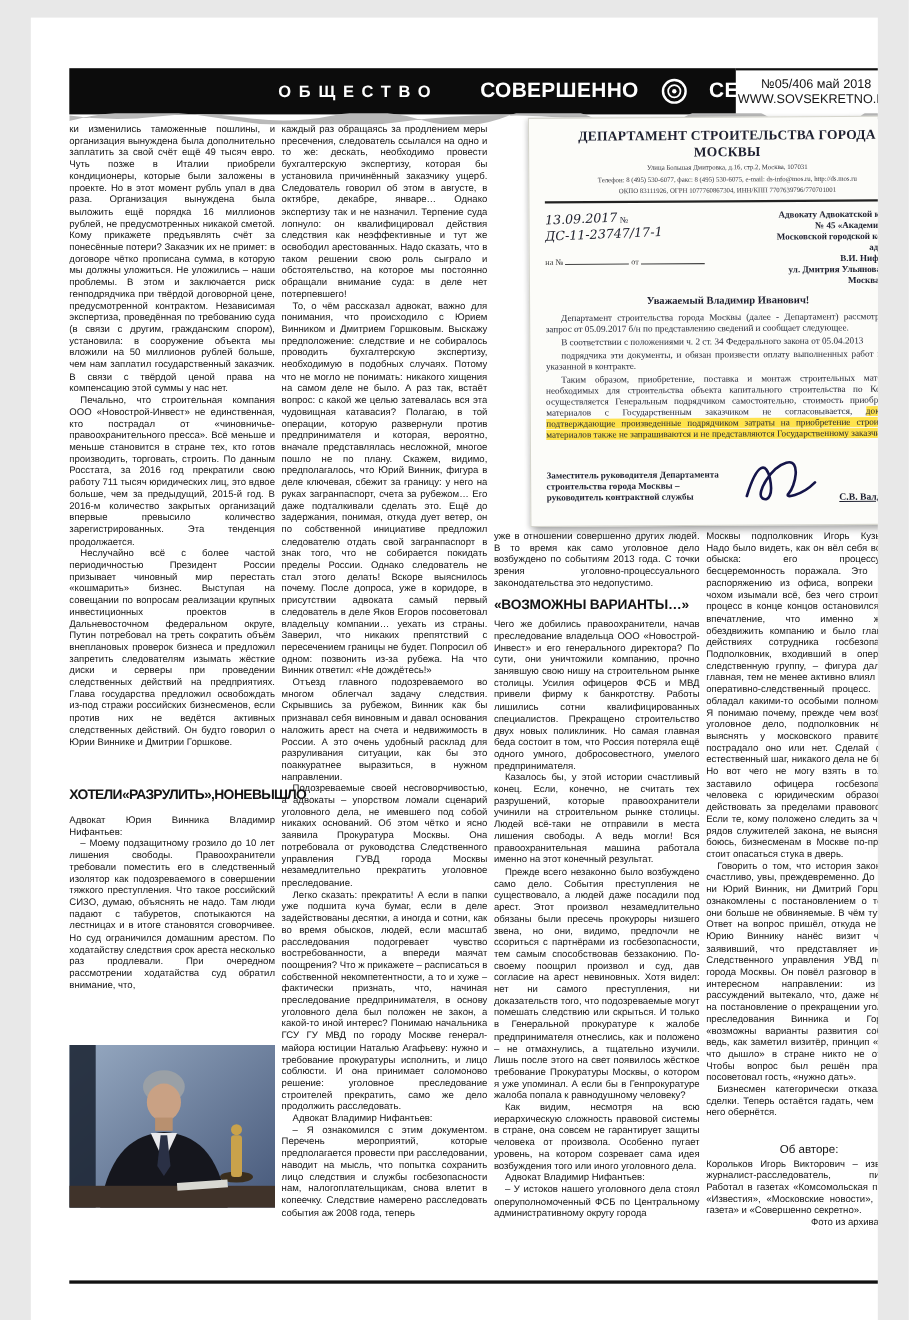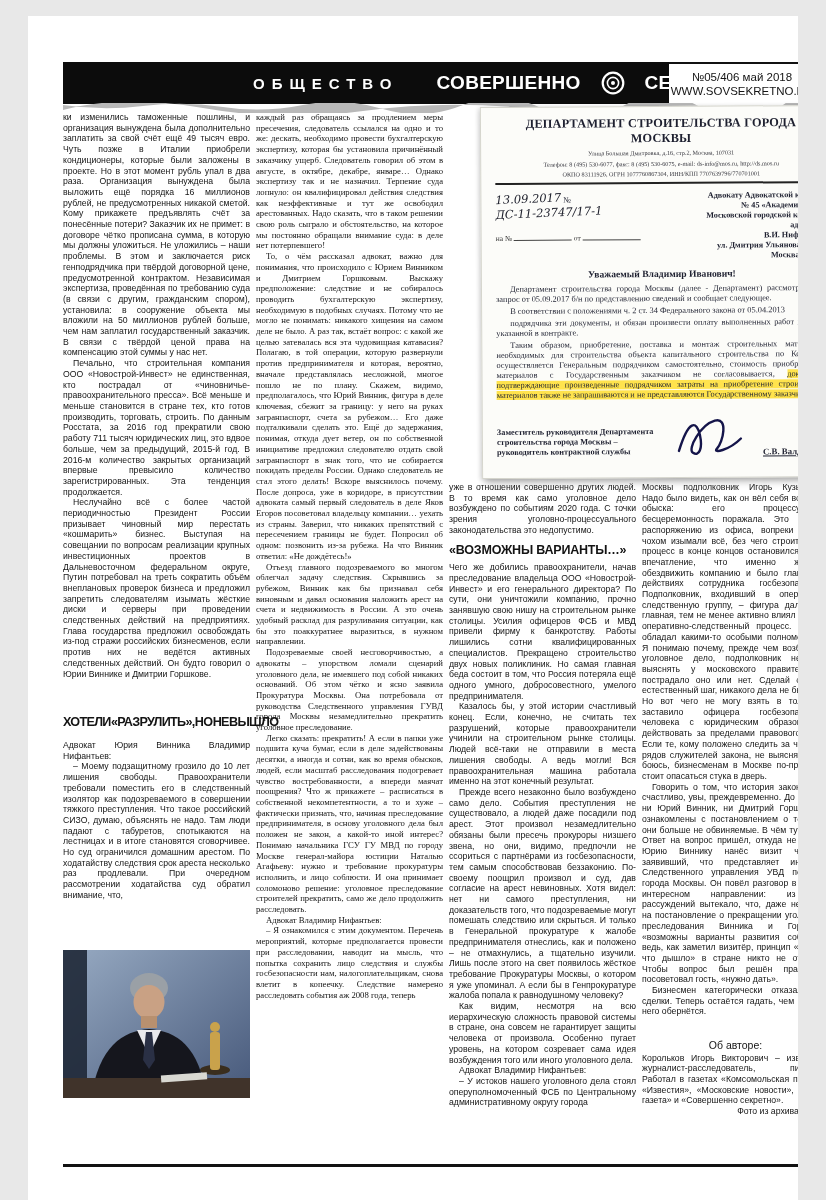--- a/index.html
+++ b/index.html
@@ -33,21 +33,21 @@
 
   
   .col {
     position:absolute; width:187px; overflow:hidden;
     font-size:8.7px; line-height:10.7px; text-align:justify;
   }
   .col p { margin:0; text-indent:10px; }
   .col p.noindent { text-indent:0; }
   #col1-text1 { left:35px; top:96px;  height:600px; }
   #col1-text2 { left:35px; top:724px; height:206px; }
-  #col2       { left:228px; top:96px;  height:1049px;font-family:Liberation Serif, serif; }
+  #col2       { left:228px; top:96px;  height:1049px; }
   #col3       { left:421px; top:466px; height:679px; }
   #col4       { left:614px; top:466px; height:679px; }
 
   .headline {
     position:absolute; left:35px; top:699px; width:190px;
     font-size:12.6px; font-weight:bold; letter-spacing:-0.7px; word-spacing:-2.5px;
     white-space:nowrap;
   }
   .subhead {
     font-size:12.5px; font-weight:bold; letter-spacing:-0.2px;
@@ -208,21 +208,21 @@
     <div class="sig-row">
       <div class="sig-title">Заместитель руководителя Департамента строительства города Москвы – руководитель контрактной службы</div>
       <svg class="sig-swash" width="88" height="44" viewBox="0 0 88 44">
         <path d="M10 38 C20 6 28 8 31 22 C34 36 30 44 24 40 C18 36 32 12 46 8 C60 4 54 30 48 36 C43 41 60 38 72 26" fill="none" stroke="#15154a" stroke-width="2.4" stroke-linecap="round"></path>
       </svg>
       <div class="sig-name">С.В. Валдавина</div>
     </div>
   </div>
 
   <div class="col" id="col3">
-    <p class="noindent">уже в отношении совершенно других людей. В то время как само уголовное дело возбуждено по событиям 2020 года. С точки зрения уголовно-процессуального законодательства это недопустимо.</p>
+    <p class="noindent">уже в отношении совершенно других людей. В то время как само уголовное дело возбуждено по событиям 2013 года. С точки зрения уголовно-процессуального законодательства это недопустимо.</p>
     <div class="subhead">«ВОЗМОЖНЫ ВАРИАНТЫ…»</div>
     <p class="noindent">Чего же добились правоохранители, начав преследование владельца ООО «Новострой-Инвест» и его генерального директора? По сути, они уничтожили компанию, прочно занявшую свою нишу на строительном рынке столицы. Усилия офицеров ФСБ и МВД привели фирму к банкротству. Работы лишились сотни квалифицированных специалистов. Прекращено строительство двух новых поликлиник. Но самая главная беда состоит в том, что Россия потеряла ещё одного умного, добросовестного, умелого предпринимателя.</p>
     <p>Казалось бы, у этой истории счастливый конец. Если, конечно, не считать тех разрушений, которые правоохранители учинили на строительном рынке столицы. Людей всё-таки не отправили в места лишения свободы. А ведь могли! Вся правоохранительная машина работала именно на этот конечный результат.</p>
     <p>Прежде всего незаконно было возбуждено само дело. События преступления не существовало, а людей даже посадили под арест. Этот произвол незамедлительно обязаны были пресечь прокуроры низшего звена, но они, видимо, предпочли не ссориться с партнёрами из госбезопасности, тем самым способствовав беззаконию. По-своему поощрил произвол и суд, дав согласие на арест невиновных. Хотя видел: нет ни самого преступления, ни доказательств того, что подозреваемые могут помешать следствию или скрыться. И только в Генеральной прокуратуре к жалобе предпринимателя отнеслись, как и положено – не отмахнулись, а тщательно изучили. Лишь после этого на свет появилось жёсткое требование Прокуратуры Москвы, о котором я уже упоминал. А если бы в Генпрокуратуре жалоба попала к равнодушному человеку?</p>
     <p>Как видим, несмотря на всю иерархическую сложность правовой системы в стране, она совсем не гарантирует защиты человека от произвола. Особенно пугает уровень, на котором созревает сама идея возбуждения того или иного уголовного дела.</p>
     <p>Адвокат Владимир Нифантьев:</p>
     <p>– У истоков нашего уголовного дела стоял оперуполномоченный ФСБ по Центральному административному округу города</p>
   </div>
 
   <div class="col" id="col4">

